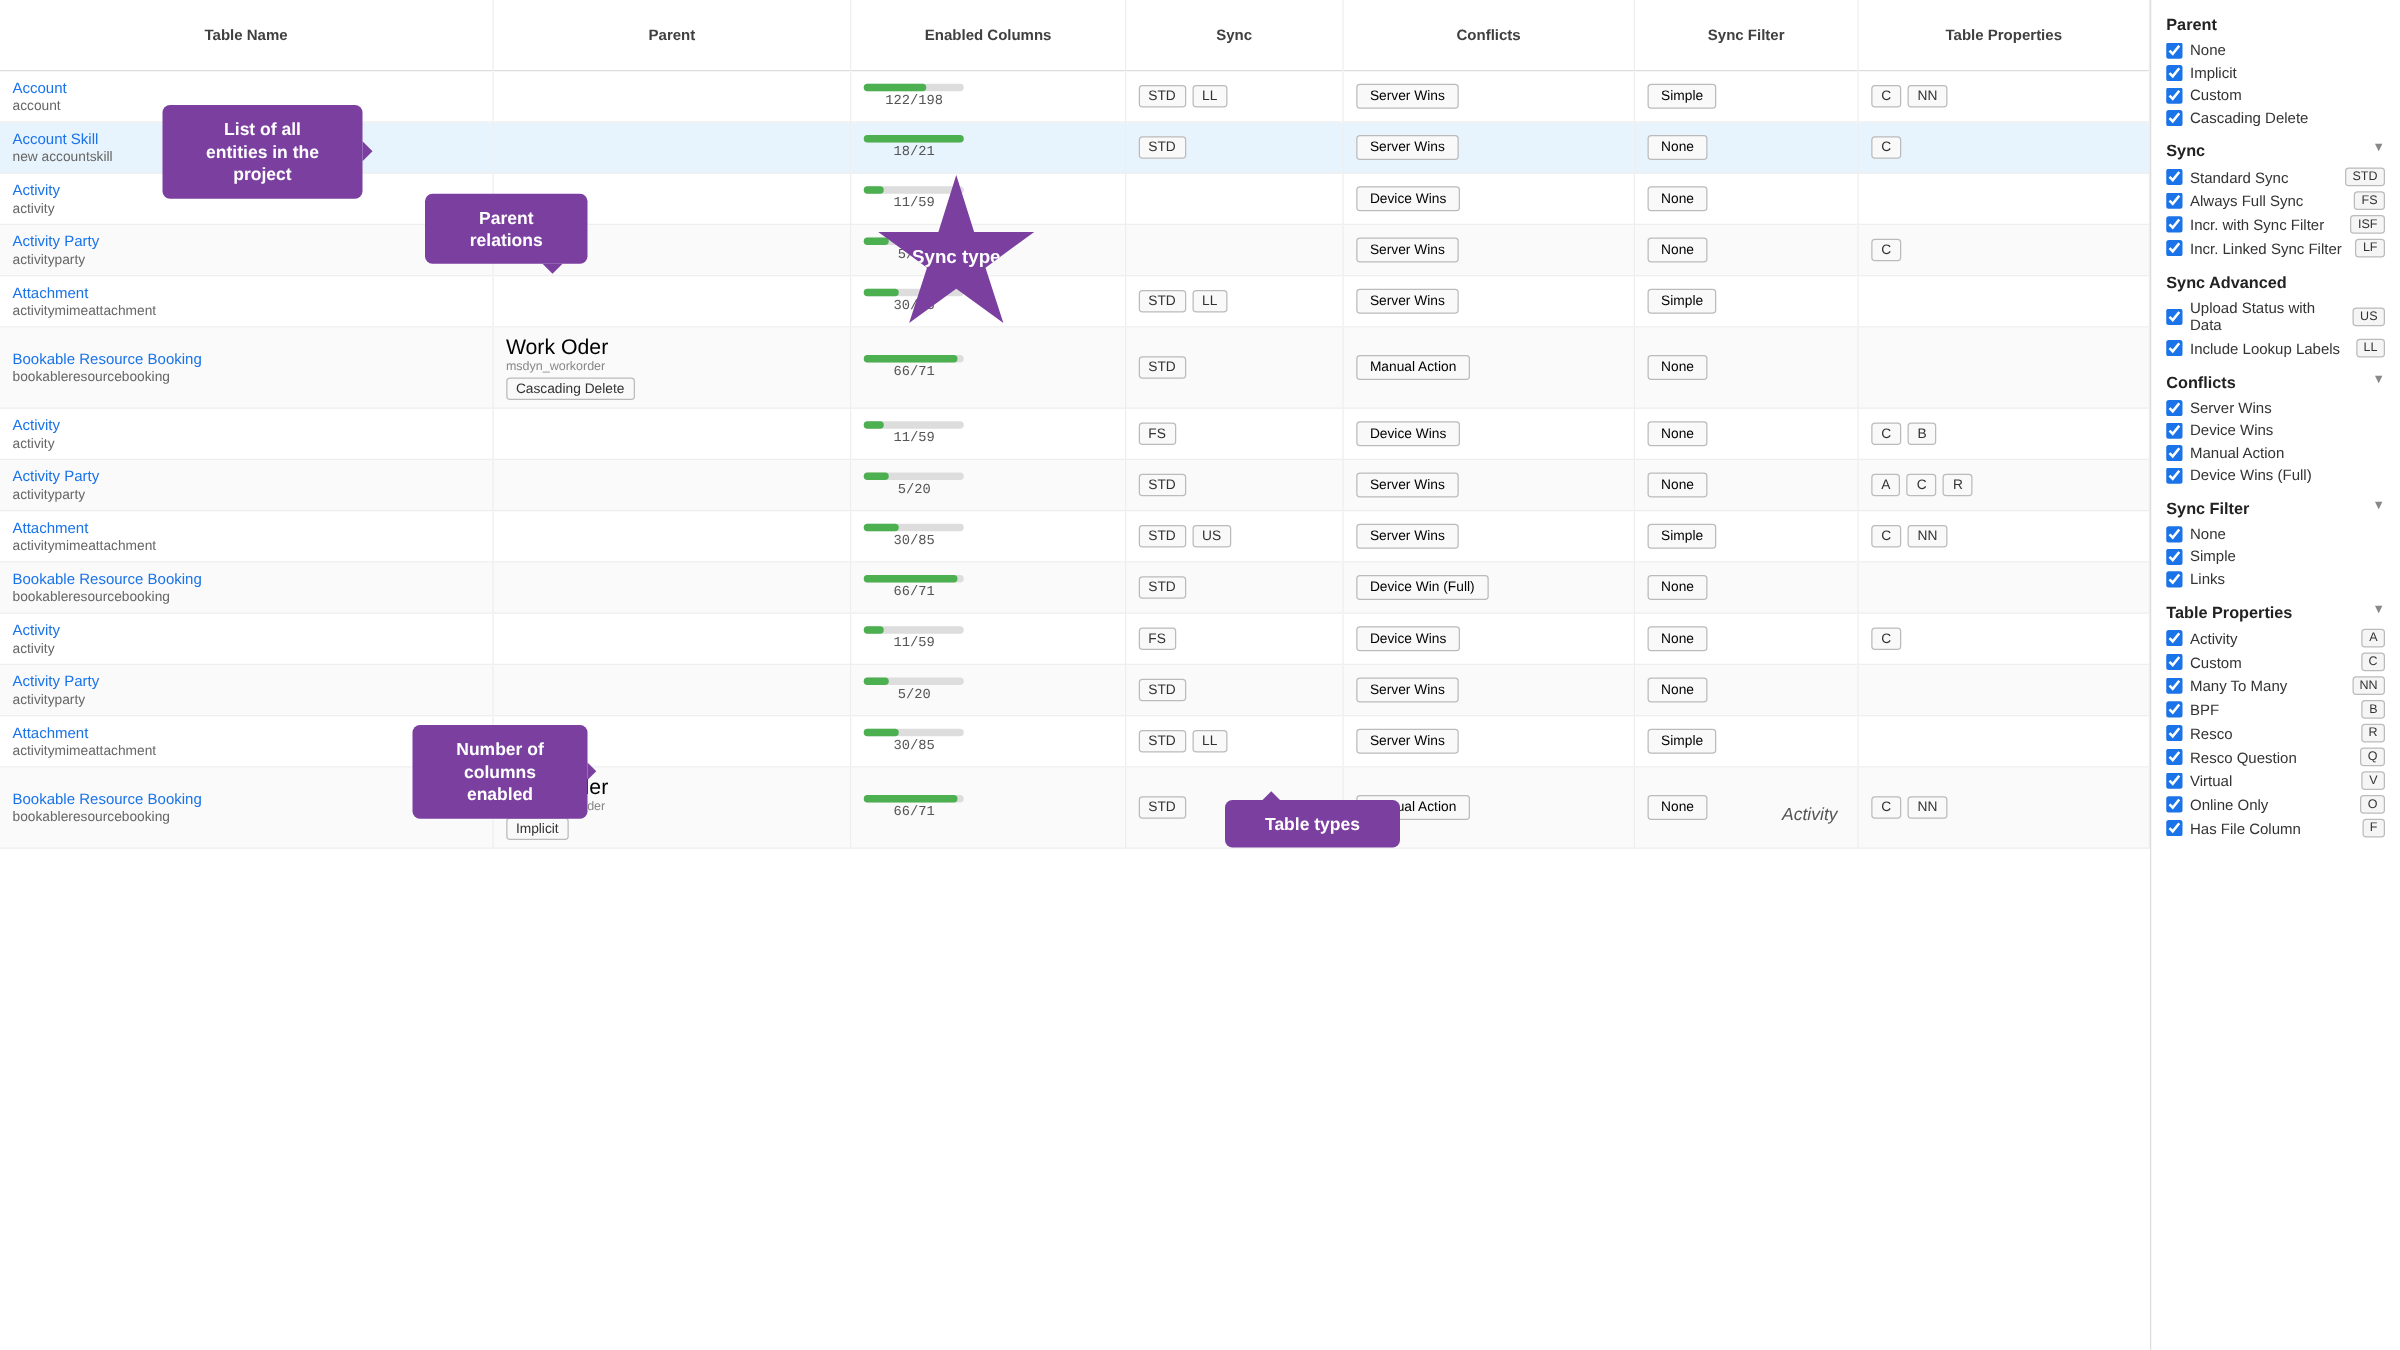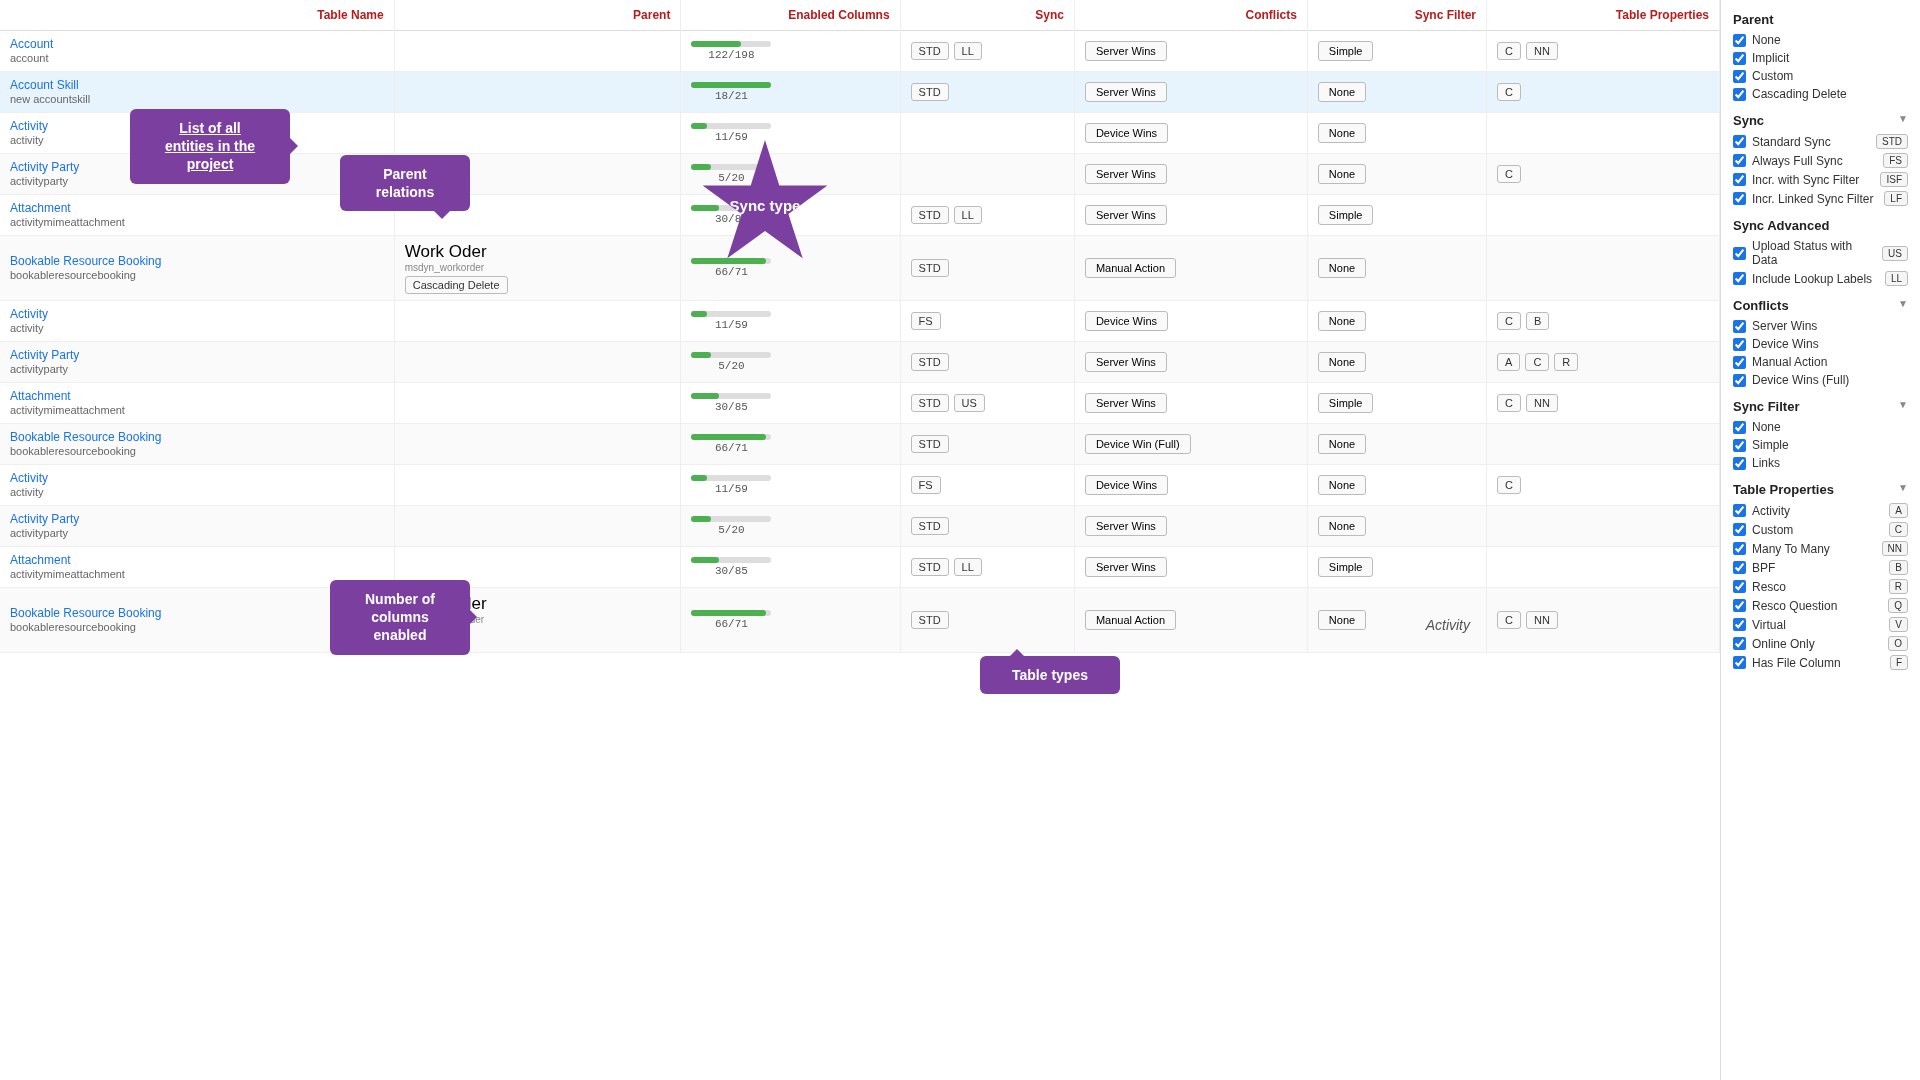--- a/index.html
+++ b/index.html
@@ -2,21 +2,21 @@
 <html><head>
   <meta charset="utf-8">
   <style>
     * { box-sizing: border-box; margin: 0; padding: 0; }
     body { font-family: -apple-system, BlinkMacSystemFont, 'Segoe UI', sans-serif; font-size: 12px; background: #f5f5f5; display: flex; height: 1080px; overflow: hidden; }
 
     .main-content { flex: 1; overflow-y: auto; background: #fff; }
 
     table { width: 100%; border-collapse: collapse; font-size: 12px; }
     thead tr { background: #fff; border-bottom: 1px solid #ddd; }
-    thead th { padding: 8px 10px; text-align: right; font-weight: 600; color: #b91c1c; font-size: 12px; white-space: nowrap; border-right: 1px solid #eee; }
+    thead th { padding: 21px 10px; text-align: center; font-weight: 600; color: #404040; font-size: 12px; white-space: nowrap; border-right: 1px solid #eee; }
     tbody tr { border-bottom: 1px solid #eee; }
     tbody tr:nth-child(even) { background: #fafafa; }
     tbody td { padding: 6px 10px; vertical-align: middle; border-right: 1px solid #eee; }
 
     .entity-name { color: #1a73e8; text-decoration: none; font-weight: 500; display: block; font-size: 12px; }
     .entity-sub { color: #666; font-size: 11px; }
 
     .progress-bar-container { width: 80px; font-family: Liberation Mono, monospace; }
     .progress-bar-bg { width: 80px; height: 6px; background: #ddd; border-radius: 3px; margin-bottom: 2px; }
     .progress-bar-fill { height: 6px; background: #4caf50; border-radius: 3px; }
@@ -413,21 +413,21 @@
             <td>
               <div style="display:flex;gap:3px;flex-wrap:wrap;">
                 <button class="btn-tag">C</button>
                 <button class="btn-tag">NN</button>
               </div>
             </td>
           </tr>
         </tbody>
     </table>
 
-    <div class="annotation-bubble arrow-right" style="top:109px; left:130px; width:160px;text-decoration:underline;">
+    <div class="annotation-bubble arrow-right" style="top:84px; left:130px; width:160px;">
       <span style="white-space:pre-line;">List of all
 entities in the
 project</span>
     </div>
 
     <div class="annotation-bubble arrow-bottom-right" style="top:155px; left:340px; width:130px;">
       <span style="white-space:pre-line;">Parent
 relations</span>
     </div>
 
@@ -437,21 +437,21 @@
 
 
     <div class="annotation-bubble" style="top:580px; left:330px; width:140px;">
       <span style="white-space:pre-line;">Number of
 columns
 enabled</span>
       
       <div style="position:absolute; right:-14px; top:50%; transform:translateY(-50%); border:7px solid transparent; border-left-color:#7b3fa0;"></div>
     </div>
 
-    <div class="annotation-bubble" style="top:656px; left:980px; width:140px;">
+    <div class="annotation-bubble" style="top:640px; left:980px; width:140px;">
       <span style="white-space:pre-line;">Table types</span>
       
       <div style="position:absolute; top:-14px; left:30px; border:7px solid transparent; border-bottom-color:#7b3fa0;"></div>
     </div>
 
     <div style="position:absolute; bottom:20px; right:250px; font-size:14px; color:#555; font-style:italic;">
       <span>Activity</span>
     </div>
   </div>
 </div>

